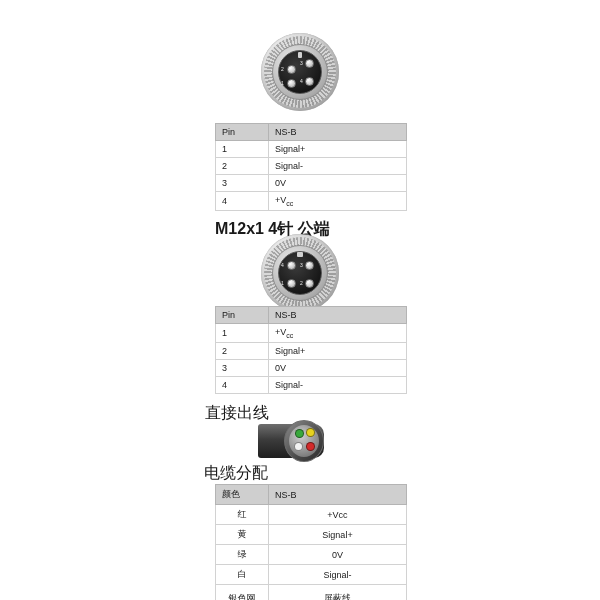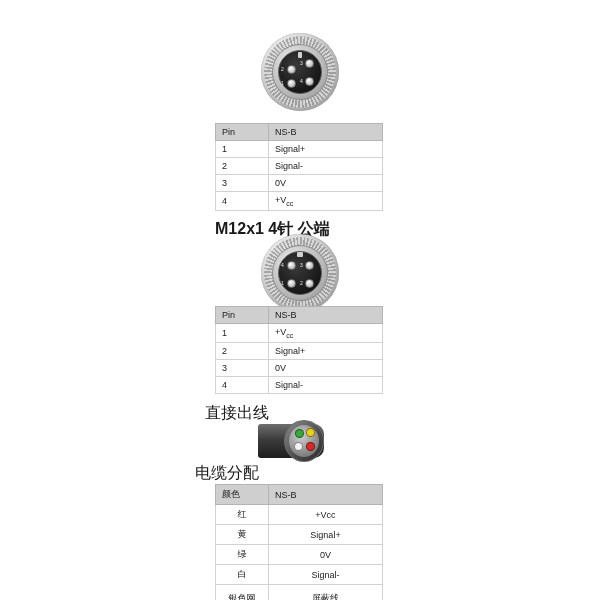--- a/index.html
+++ b/index.html
@@ -113,21 +113,21 @@
   .wire {
     position: absolute;
     width: 9px; height: 9px;
     border-radius: 50%;
     border: 1px solid rgba(0,0,0,0.45);
     box-sizing: border-box;
   }
   
   table.spec {
     border-collapse: collapse;
-    width: 168px;
+    width: 192px;
     font-size: 9px;
     background: #fef9c3;
   }
   table.spec th {
     background: #cfcfcf;
     border: 1px solid #b4b4b4;
     font-weight: normal;
     text-align: left;
     padding: 3px 6px;
     font-size: 9px;
@@ -247,21 +247,21 @@
     <div class="cable-body"></div>
     <div class="cable-jacket-cut"></div>
     <div class="cable-face">
       <div class="wire" style="left:6px; top:4px; background:#39a83c;"></div>
       <div class="wire" style="left:17px; top:3px; background:#e6d21e;"></div>
       <div class="wire" style="left:17px; top:17px; background:#d32a2a;"></div>
       <div class="wire" style="left:5px; top:17px; background:#f2f2f2;"></div>
     </div>
   </div>
 
-  <div class="abs" style="left:195px; top:463px;">电缆分配</div>
+  <div class="abs" style="left:204px; top:463px;">电缆分配</div>
 
   <table class="spec abs" style="left:215px; top:484px;">
     <thead>
       <tr>
         <th class="col-a">颜色</th>
         <th>NS-B</th>
       </tr>
     </thead>
     <tbody>
       <tr class="center">

